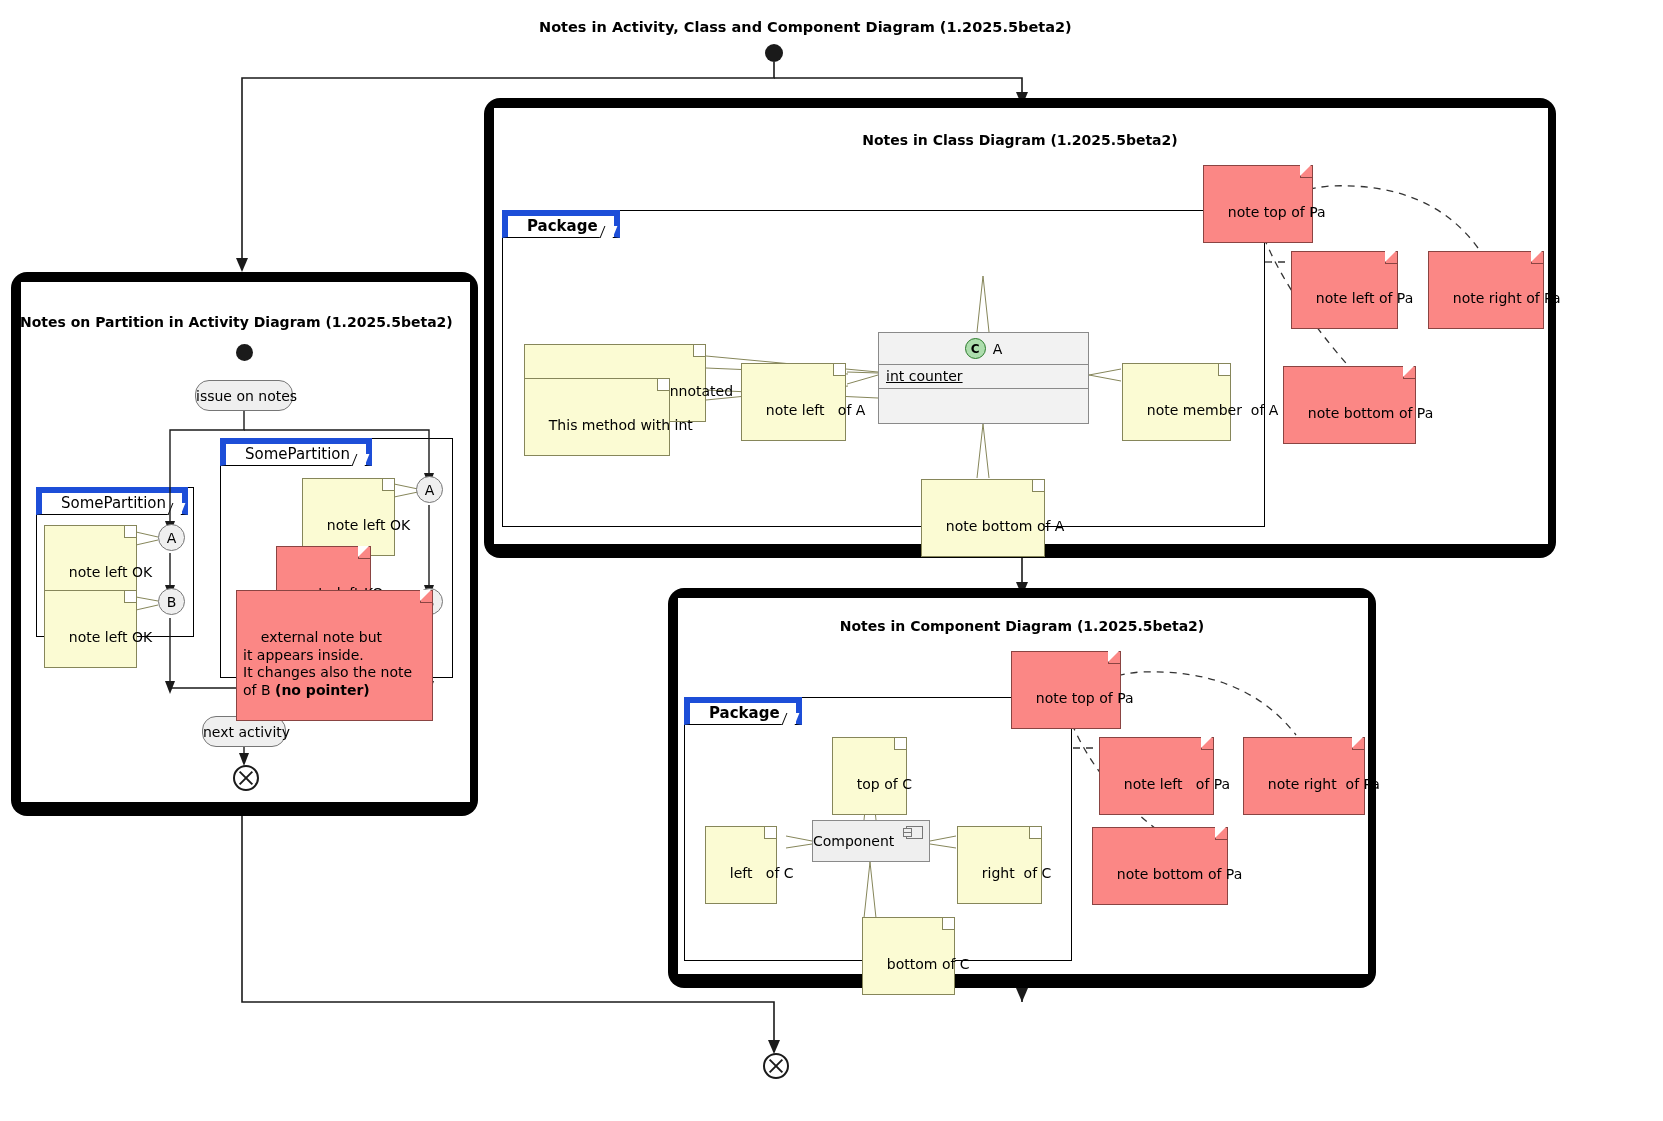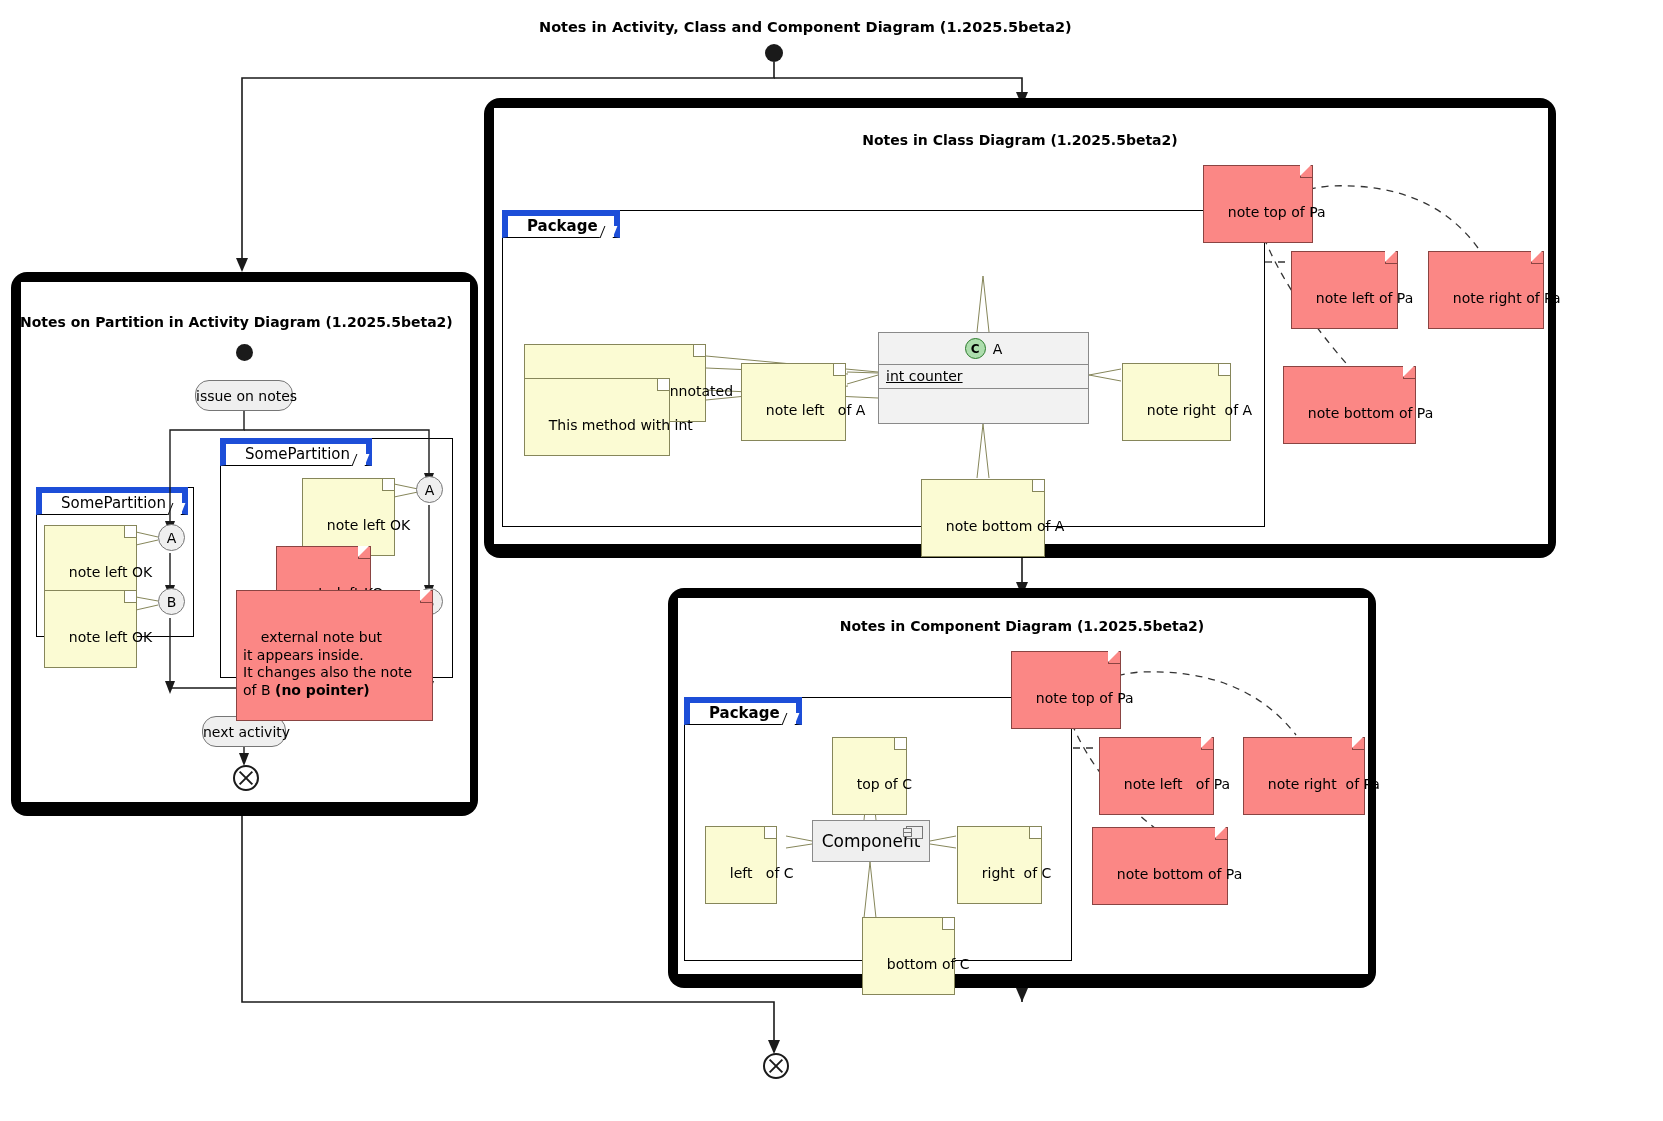--- a/index.html
+++ b/index.html
@@ -60,21 +60,21 @@
   .cicon{width:19px;height:19px;border-radius:50%;background:#adddad;border:1px solid #2a7a2a;
        font-size:12px;font-weight:bold;color:#000;display:flex;align-items:center;justify-content:center;}
   .classbox .cfields{padding:3px 6px 4px 7px;border-bottom:1px solid #8a8a8a;font-size:14px;}
   .classbox .cfields span{text-decoration:underline;}
   .classbox .cmethods{padding:3px 6px 4px 7px;font-size:14px;font-style:italic;}
   .mrow{display:flex;align-items:center;gap:6px;line-height:1.28;}
   .mdot{width:7px;height:7px;border-radius:50%;background:#3ca13c;flex:0 0 auto;}
 
   
   .compbox{position:absolute;box-sizing:border-box;border:1px solid #8a8a8a;background:#efefef;
-       font-size:17px;display:flex;align-items:center;justify-content:center;}
+       font-size:14px;display:flex;align-items:center;}
   .compicon{position:absolute;right:6px;top:5px;width:15px;height:11px;
        border:1px solid #777;background:#efefef;}
   .compicon:before,.compicon:after{content:"";position:absolute;left:-4px;width:7px;height:3px;
        border:1px solid #777;background:#efefef;}
   .compicon:before{top:1px;}
   .compicon:after{top:5px;}
 
   svg.ov{position:absolute;left:0;top:0;width:1663px;height:1121px;overflow:visible;}
 </style>
 </head>
@@ -233,21 +233,21 @@
       <path d="M1264,238 Q1290,300 1352,370"></path>
     </g>
   </svg>
 
   <div class="note yellow" style="left:741px;top:363px;width:105px;">
     <span class="fold"></span>
     <span>note left   of A</span>
   </div>
   <div class="note yellow" style="left:1122px;top:363px;width:109px;">
     <span class="fold"></span>
-    <span>note right  of A</span>
+    <span>note member  of A</span>
   </div>
   <div class="note yellow" style="left:921px;top:479px;width:124px;">
     <span class="fold"></span>
     <span>note bottom of A</span>
   </div>
   <div class="note yellow" style="left:524px;top:344px;width:182px;">
     <span class="fold"></span>
     <span>This member is annotated</span>
   </div>
   <div class="note yellow" style="left:524px;top:378px;width:146px;">

